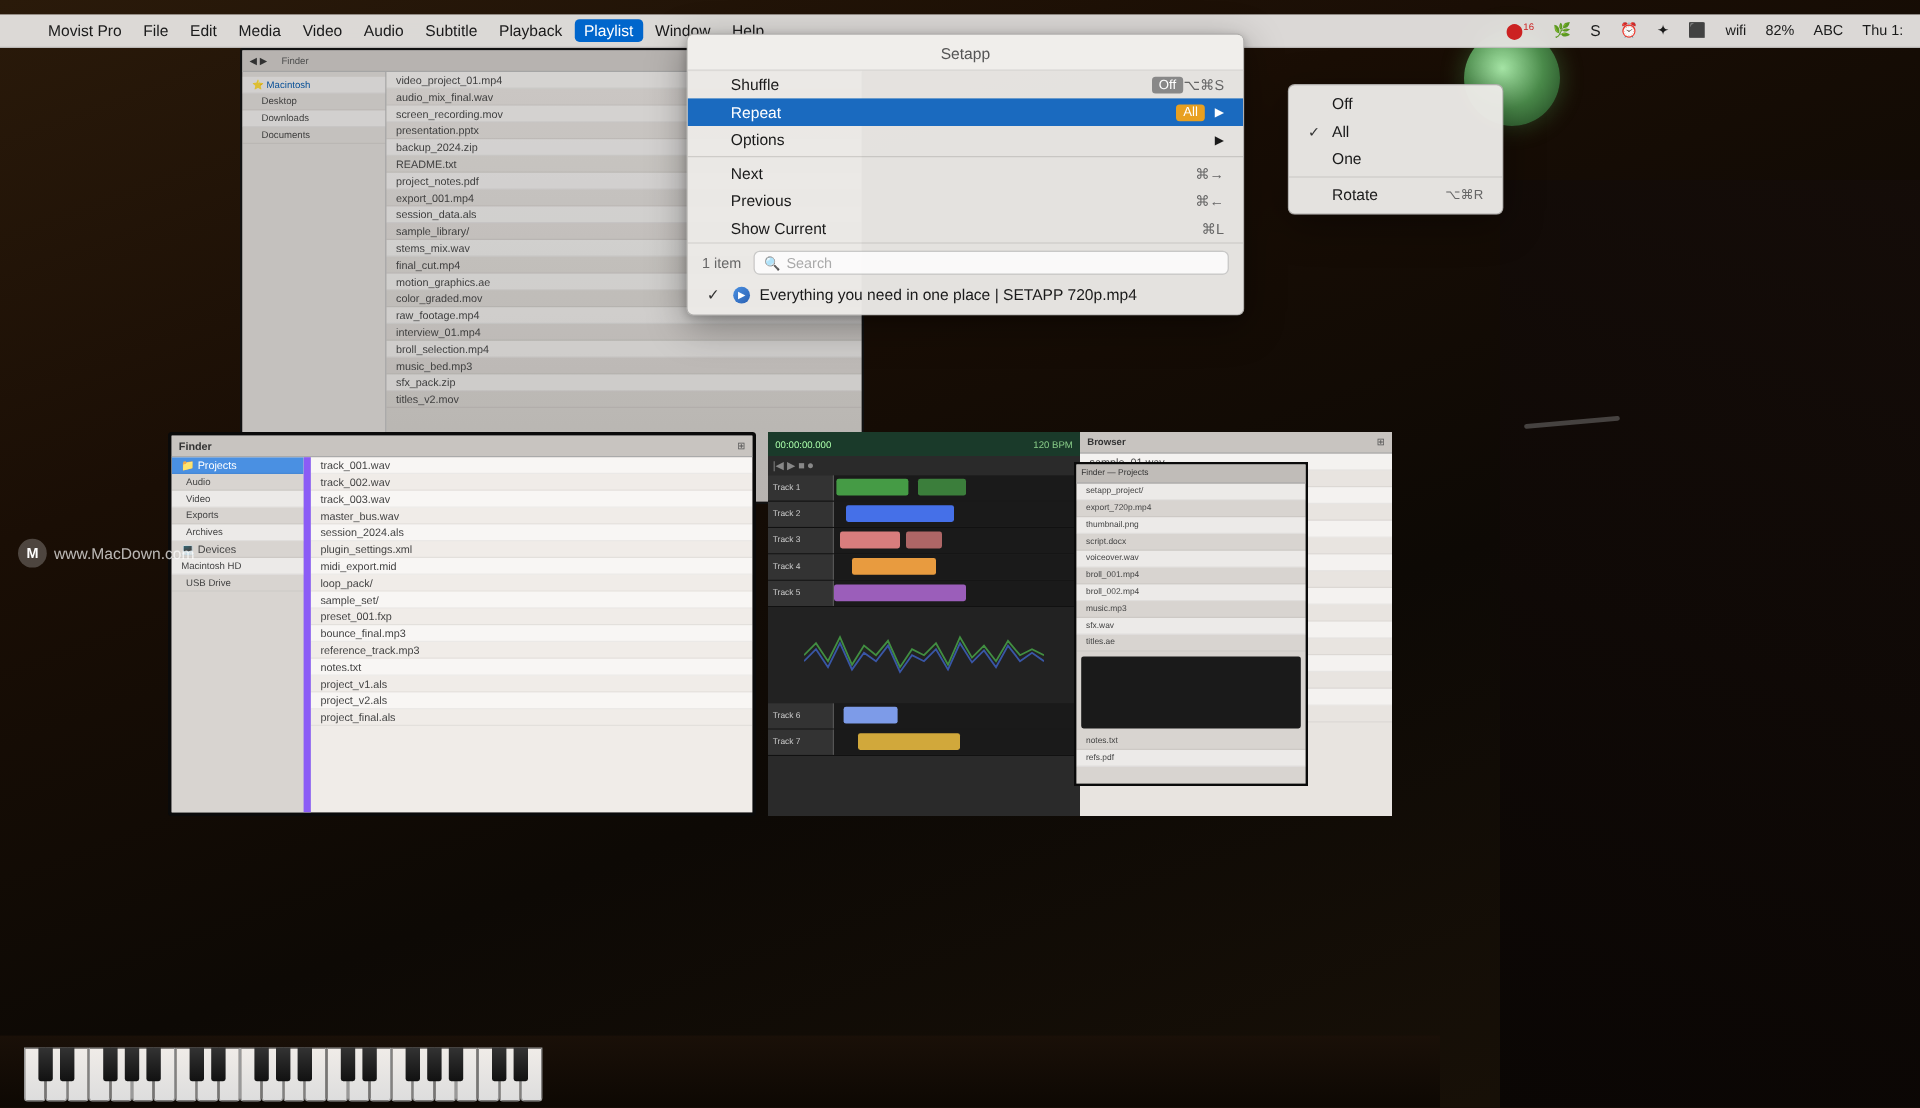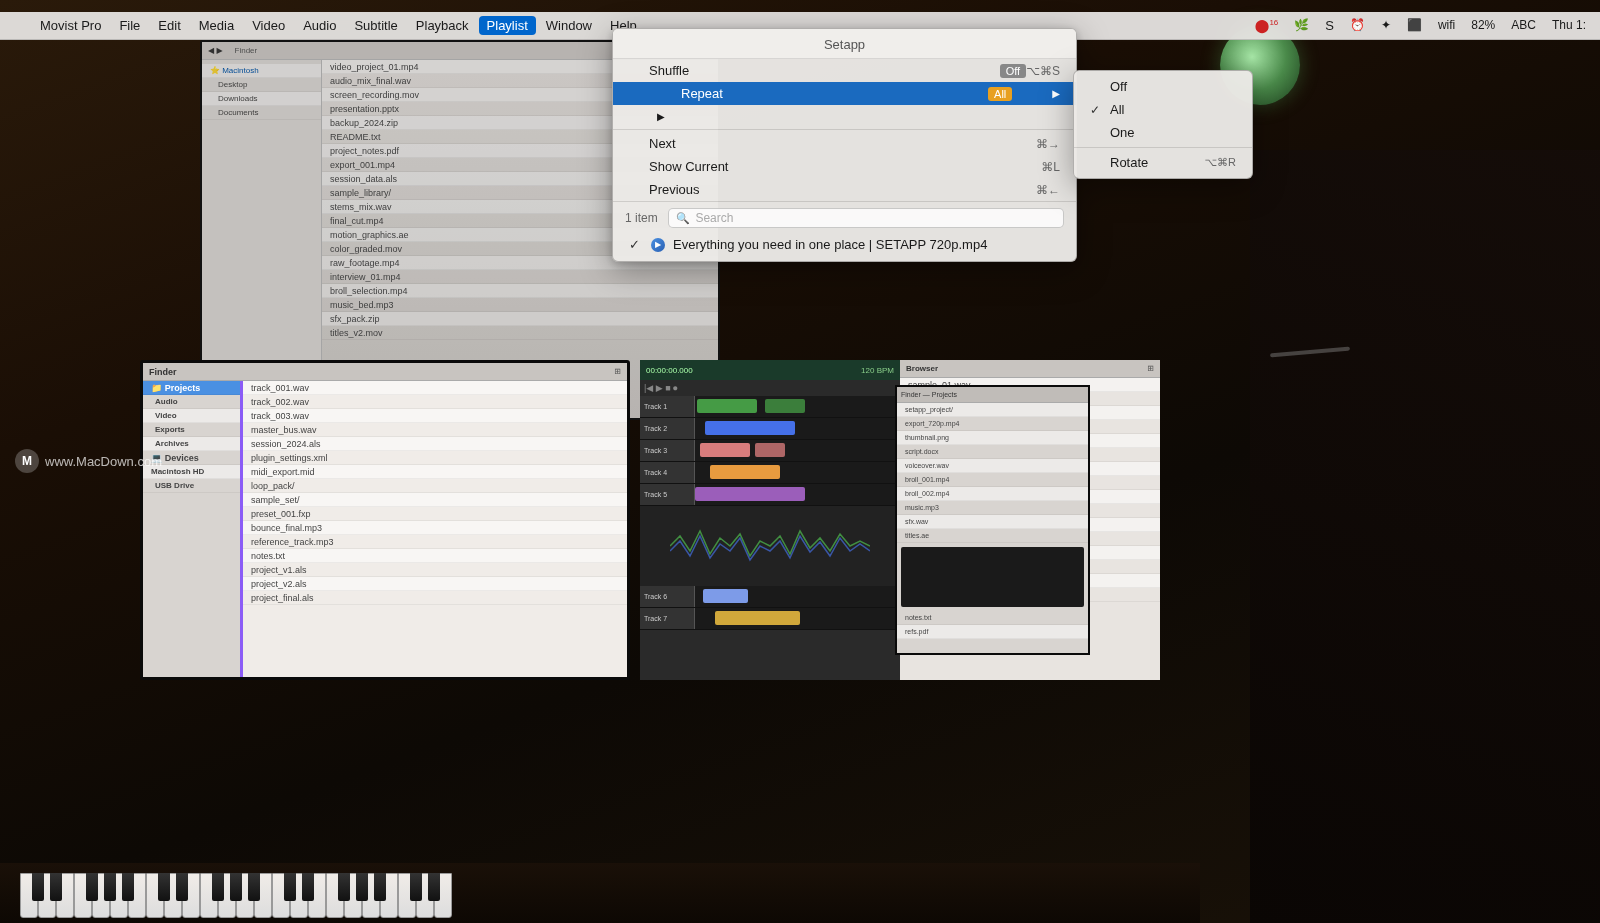--- a/index.html
+++ b/index.html
@@ -241,21 +241,21 @@
     .menubar-right-item {
       font-size: 12px;
       color: #1a1a1a;
       padding: 2px 4px;
     }
 
     
     .dropdown-container {
       position: absolute;
       top: 28px;
-      left: 612px;
+      left: 572px;
       z-index: 2000;
     }
 
     .dropdown-menu {
       width: 465px;
       background: rgba(235,233,230,0.97);
       border: 1px solid rgba(0,0,0,0.25);
       border-radius: 6px;
       box-shadow: 0 8px 32px rgba(0,0,0,0.35), 0 2px 8px rgba(0,0,0,0.2);
       overflow: hidden;
@@ -276,21 +276,20 @@
       padding: 4px 16px;
       font-size: 13px;
       color: #1a1a1a;
       min-height: 22px;
       position: relative;
       cursor: pointer;
     }
     .menu-item.highlighted {
       background: #1a6abf;
       color: white;
-      gap: 32px;
     }
     .menu-item.separator {
       border-top: 1px solid rgba(0,0,0,0.12);
       margin-top: 2px;
       padding-top: 6px;
     }
 
     .menu-item-label {
       flex: 1;
     }
@@ -485,21 +484,21 @@
   </div>
 </div>
 
 <div class="monitor-left">
   <div class="monitor-left-screen">
     <div style="height:18px; background:#c8c4c0; border-bottom:1px solid #aaa; display:flex; align-items:center; padding:0 6px; gap:4px;">
       <span style="font-size:9px; color:#333; font-weight:bold;">Finder</span>
       <span style="font-size:8px; color:#555; margin-left:auto;">⊞</span>
     </div>
     <div style="display:flex; flex:1; height:calc(100% - 18px);">
-      <div style="width:100px; background:#d8d4d0; border-right:3px solid #8b5cf6; overflow:hidden;font-weight:bold;">
+      <div style="width:116px; background:#d8d4d0; border-right:6px solid #8b5cf6; overflow:hidden;">
         <div class="file-list-row" style="background:#4a90e2; color:white;">📁 Projects</div>
         <div class="file-list-row" style="padding-left:12px; font-size:8px;">Audio</div>
         <div class="file-list-row" style="padding-left:12px; font-size:8px;">Video</div>
         <div class="file-list-row" style="padding-left:12px; font-size:8px;">Exports</div>
         <div class="file-list-row" style="padding-left:12px; font-size:8px;">Archives</div>
         <div class="file-list-row">💻 Devices</div>
         <div class="file-list-row" style="font-size:8px;">Macintosh HD</div>
         <div class="file-list-row" style="padding-left:12px; font-size:8px;">USB Drive</div>
       </div>
       <div style="flex:1; overflow:hidden;">
@@ -773,39 +772,40 @@
 
     <div class="menu-item highlighted">
       <span class="menu-item-check"></span>
       <span class="menu-item-label">Repeat</span>
       <span class="menu-item-badge blue" style="background:#e8a020;">All</span>
       <span class="menu-item-arrow">▶</span>
     </div>
 
     <div class="menu-item">
       <span class="menu-item-check"></span>
+      <span class="menu-item-label">Options</span>
       <span class="menu-item-arrow">▶</span>
     </div>
 
     <div class="menu-item separator">
       <span class="menu-item-check"></span>
       <span class="menu-item-label">Next</span>
       <span class="menu-item-shortcut">⌘→</span>
     </div>
 
     <div class="menu-item">
       <span class="menu-item-check"></span>
+      <span class="menu-item-label">Previous</span>
+      <span class="menu-item-shortcut">⌘←</span>
+    </div>
+
+    <div class="menu-item">
+      <span class="menu-item-check"></span>
       <span class="menu-item-label">Show Current</span>
       <span class="menu-item-shortcut">⌘L</span>
-    </div>
-
-    <div class="menu-item">
-      <span class="menu-item-check"></span>
-      <span class="menu-item-label">Previous</span>
-      <span class="menu-item-shortcut">⌘←</span>
     </div>
 
     <div class="menu-playlist-section">
       <span class="menu-item-count">1 item</span>
       <div class="menu-search-box">
         <span class="search-icon-small">🔍</span>
 
         <span class="search-placeholder">Search</span>
       </div>
     </div>

